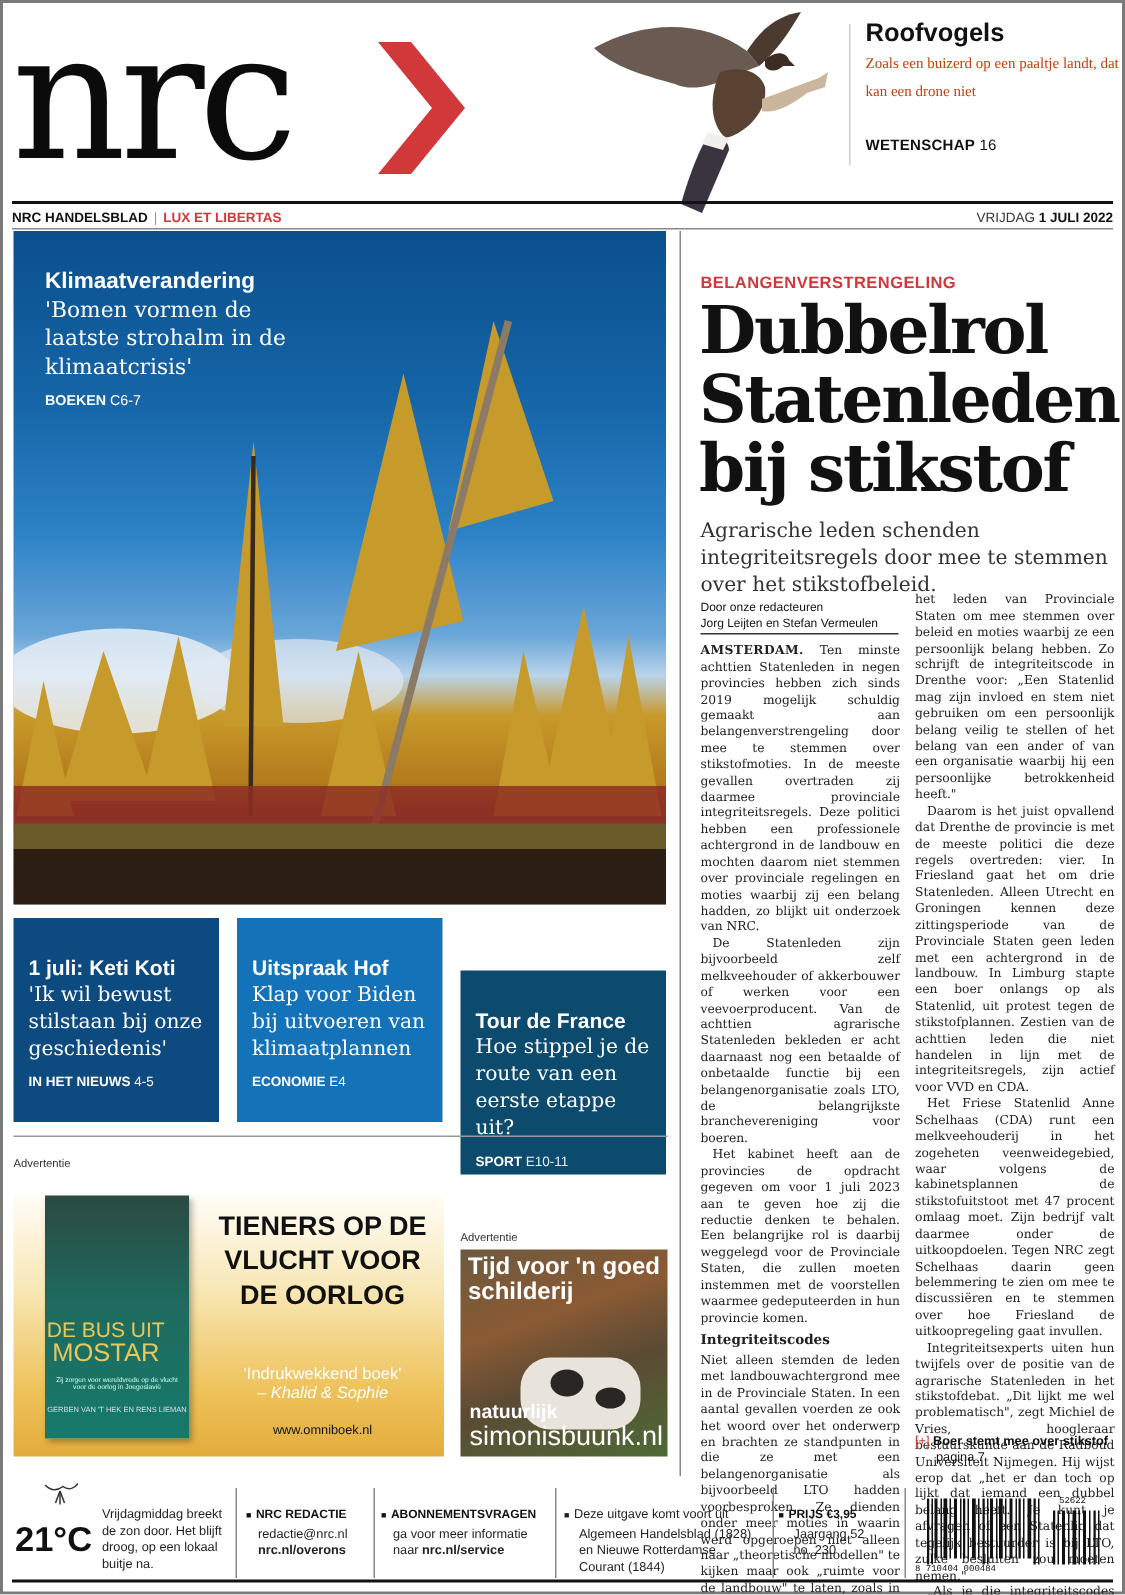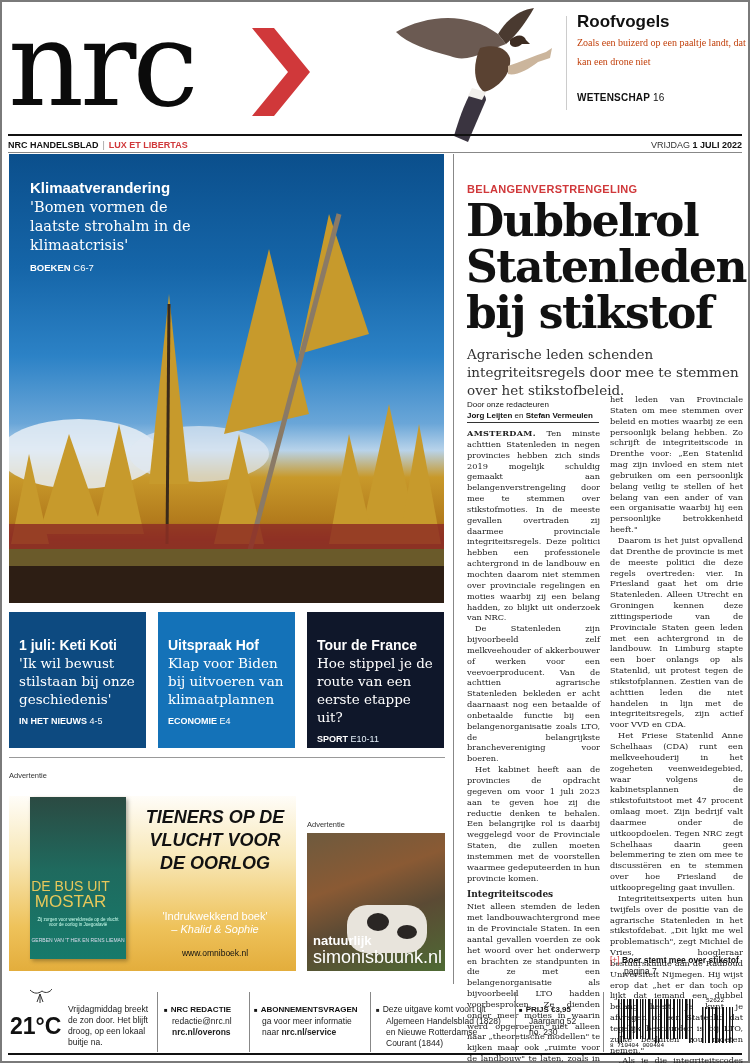--- a/index.html
+++ b/index.html
@@ -35,53 +35,53 @@
   .hero-sect span { font-weight: 400; }
 
   
   .box { top: 612px; width: 137px; height: 136px; color: #fff; padding: 25px 10px 16px 10px; }
   .box .k { font-weight: 700; font-size: 14px; line-height: 17px; }
   .box .t { font-family: "DejaVu Serif", serif; font-size: 13.5px; line-height: 18px; }
   .box .s { font-size: 9px; font-weight: 700; margin-top: 8px; }
   .box .s span { font-weight: 400; }
   .box1 { left: 9px; background: #0d4a80; }
   .box2 { left: 158px; background: #1472b8; }
-  .box3 { left: 307px; background: #0f172a; }
+  .box3 { left: 307px; background: #0c4a6e; margin-top: 35px; }
   .box3 .s span { color: #e6f2fb; }
 
   .sep-rule { left: 9px; top: 757px; width: 300px; height: 1px; background: #999; }
   .advlabel { font-size: 7.5px; color: #333; }
 
   
   .ad1 { left: 9px; top: 796px; width: 287px; height: 175px; background: linear-gradient(180deg,#fffdf8 0%,#f8e8b8 35%,#eec25a 75%,#e3ad3c 100%); }
   .book { left: 30px; top: 797px; width: 96px; height: 162px; background: linear-gradient(180deg,#2b4a42 0%,#1f6a5e 45%,#167a6b 100%); box-shadow: 2px 2px 4px rgba(0,0,0,.3); }
   .book .bt { position: absolute; left: 0; right: 15px; top: 82px; text-align: center; color: #e8c85a; font-size: 14px; line-height: 15px; }
   .book .bt2 { font-size: 17px; }
   .book .bs { position: absolute; left: 6px; right: 6px; top: 120px; text-align: center; color: #cfe; font-size: 4.5px; }
   .book .ba { position: absolute; left: 0; right: 0; top: 140px; text-align: center; color: #dde; font-size: 5px; }
-  .ad1-head { left: 140px; top: 806px; width: 150px; text-align: center; font-weight: 900; font-size: 18px; line-height: 23px; color: #111; font-style: italic; }
+  .ad1-head { left: 140px; top: 806px; width: 150px; text-align: center; font-weight: 900; font-size: 18px; line-height: 23px; color: #111; }
   .ad1-quote { left: 140px; top: 910px; width: 150px; text-align: center; color: #fff; font-size: 11px; line-height: 13px; }
   .ad1-quote i { font-style: italic; }
   .ad1-url { left: 140px; top: 948px; width: 150px; text-align: center; font-size: 8.5px; color: #111; }
 
   
   .ad2 { left: 307px; top: 833px; width: 138px; height: 138px; background: linear-gradient(160deg,#6e5a3e 0%,#8a5a34 35%,#5b4a34 60%,#4e6a34 100%); overflow: hidden; }
   .ad2-calf { position: absolute; left: 40px; top: 72px; width: 80px; height: 48px; border-radius: 20px; background: #e8e4dc; }
   .ad2-spot { position: absolute; background: #2a2624; border-radius: 50%; }
   .ad2-head { position: absolute; left: 5px; top: 3px; color: #fff; font-weight: 700; font-size: 16px; line-height: 17px; }
   .ad2-nat { position: absolute; left: 6px; top: 100px; color: #fff; font-weight: 700; font-size: 13px; }
   .ad2-url { position: absolute; left: 6px; top: 114px; color: #fff; font-size: 18px; line-height: 20px; }
 
   
   .col-rule { left: 453px; top: 154px; width: 1px; height: 830px; background: #888; }
   .kicker-red { left: 467px; top: 183px; color: #d0383a; font-weight: 700; font-size: 11px; letter-spacing: .3px; }
   .headline { left: 466px; top: 198px; font-family: "DejaVu Serif", serif; font-weight: 900; font-size: 44px; line-height: 46px; letter-spacing: -1.5px; width: 280px; }
   .standfirst { left: 467px; top: 345px; font-family: "DejaVu Serif", serif; font-size: 13.5px; line-height: 18px; color: #333; width: 280px; }
   .byline { left: 467px; top: 399px; font-size: 8px; line-height: 11px; width: 132px; }
-  .byline b { font-weight: 700; margin-top: 15px; }
+  .byline b { font-weight: 400; margin-top: 15px; }
   .byline-rule { left: 467px; top: 422px; width: 132px; height: 1px; background: #333; }
   .body-col { font-family: "DejaVu Serif", serif; font-size: 8.2px; line-height: 10.85px; color: #222; text-align: justify; width: 133px; }
   .body-col p { text-indent: 8px; }
   .body-col p.first { text-indent: 0; }
   .body-col .dateline { font-weight: 700; letter-spacing: .3px; }
   .body-col h4 { font-weight: 700; font-size: 9px; margin: 6px 0 1px 0; }
   .c1 { left: 467px; top: 428px; }
   .c2 { left: 610px; top: 394px; }
   .more { left: 610px; top: 955px; font-size: 8.5px; line-height: 11px; }
   .more .plus { color: #d0383a; }
@@ -192,20 +192,21 @@
 <div class="abs ad1-head">TIENERS OP DE VLUCHT VOOR DE OORLOG</div>
 <div class="abs ad1-quote"><div>'Indrukwekkend boek'</div><i>– Khalid &amp; Sophie</i></div>
 <div class="abs ad1-url">www.omniboek.nl</div>
 
 <div class="abs advlabel" style="left:307px; top:820px">Advertentie</div>
 <div class="abs ad2">
   <div class="ad2-calf">
     <div class="ad2-spot" style="left:20px; top:8px; width:22px; height:18px"></div>
     <div class="ad2-spot" style="left:50px; top:20px; width:20px; height:14px"></div>
   </div>
+  <div class="ad2-head">Tijd voor 'n goed schilderij</div>
   <div class="ad2-nat">natuurlijk</div>
   <div class="ad2-url">simonisbuunk.nl</div>
 </div>
 
 <div class="abs col-rule"></div>
 <div class="abs kicker-red">BELANGENVERSTRENGELING</div>
 <div class="abs headline">Dubbelrol Statenleden bij stikstof</div>
 <div class="abs standfirst">Agrarische leden schenden integriteitsregels door mee te stemmen over het stikstofbeleid.</div>
 <div class="abs byline">
   <div>Door onze redacteuren</div>

